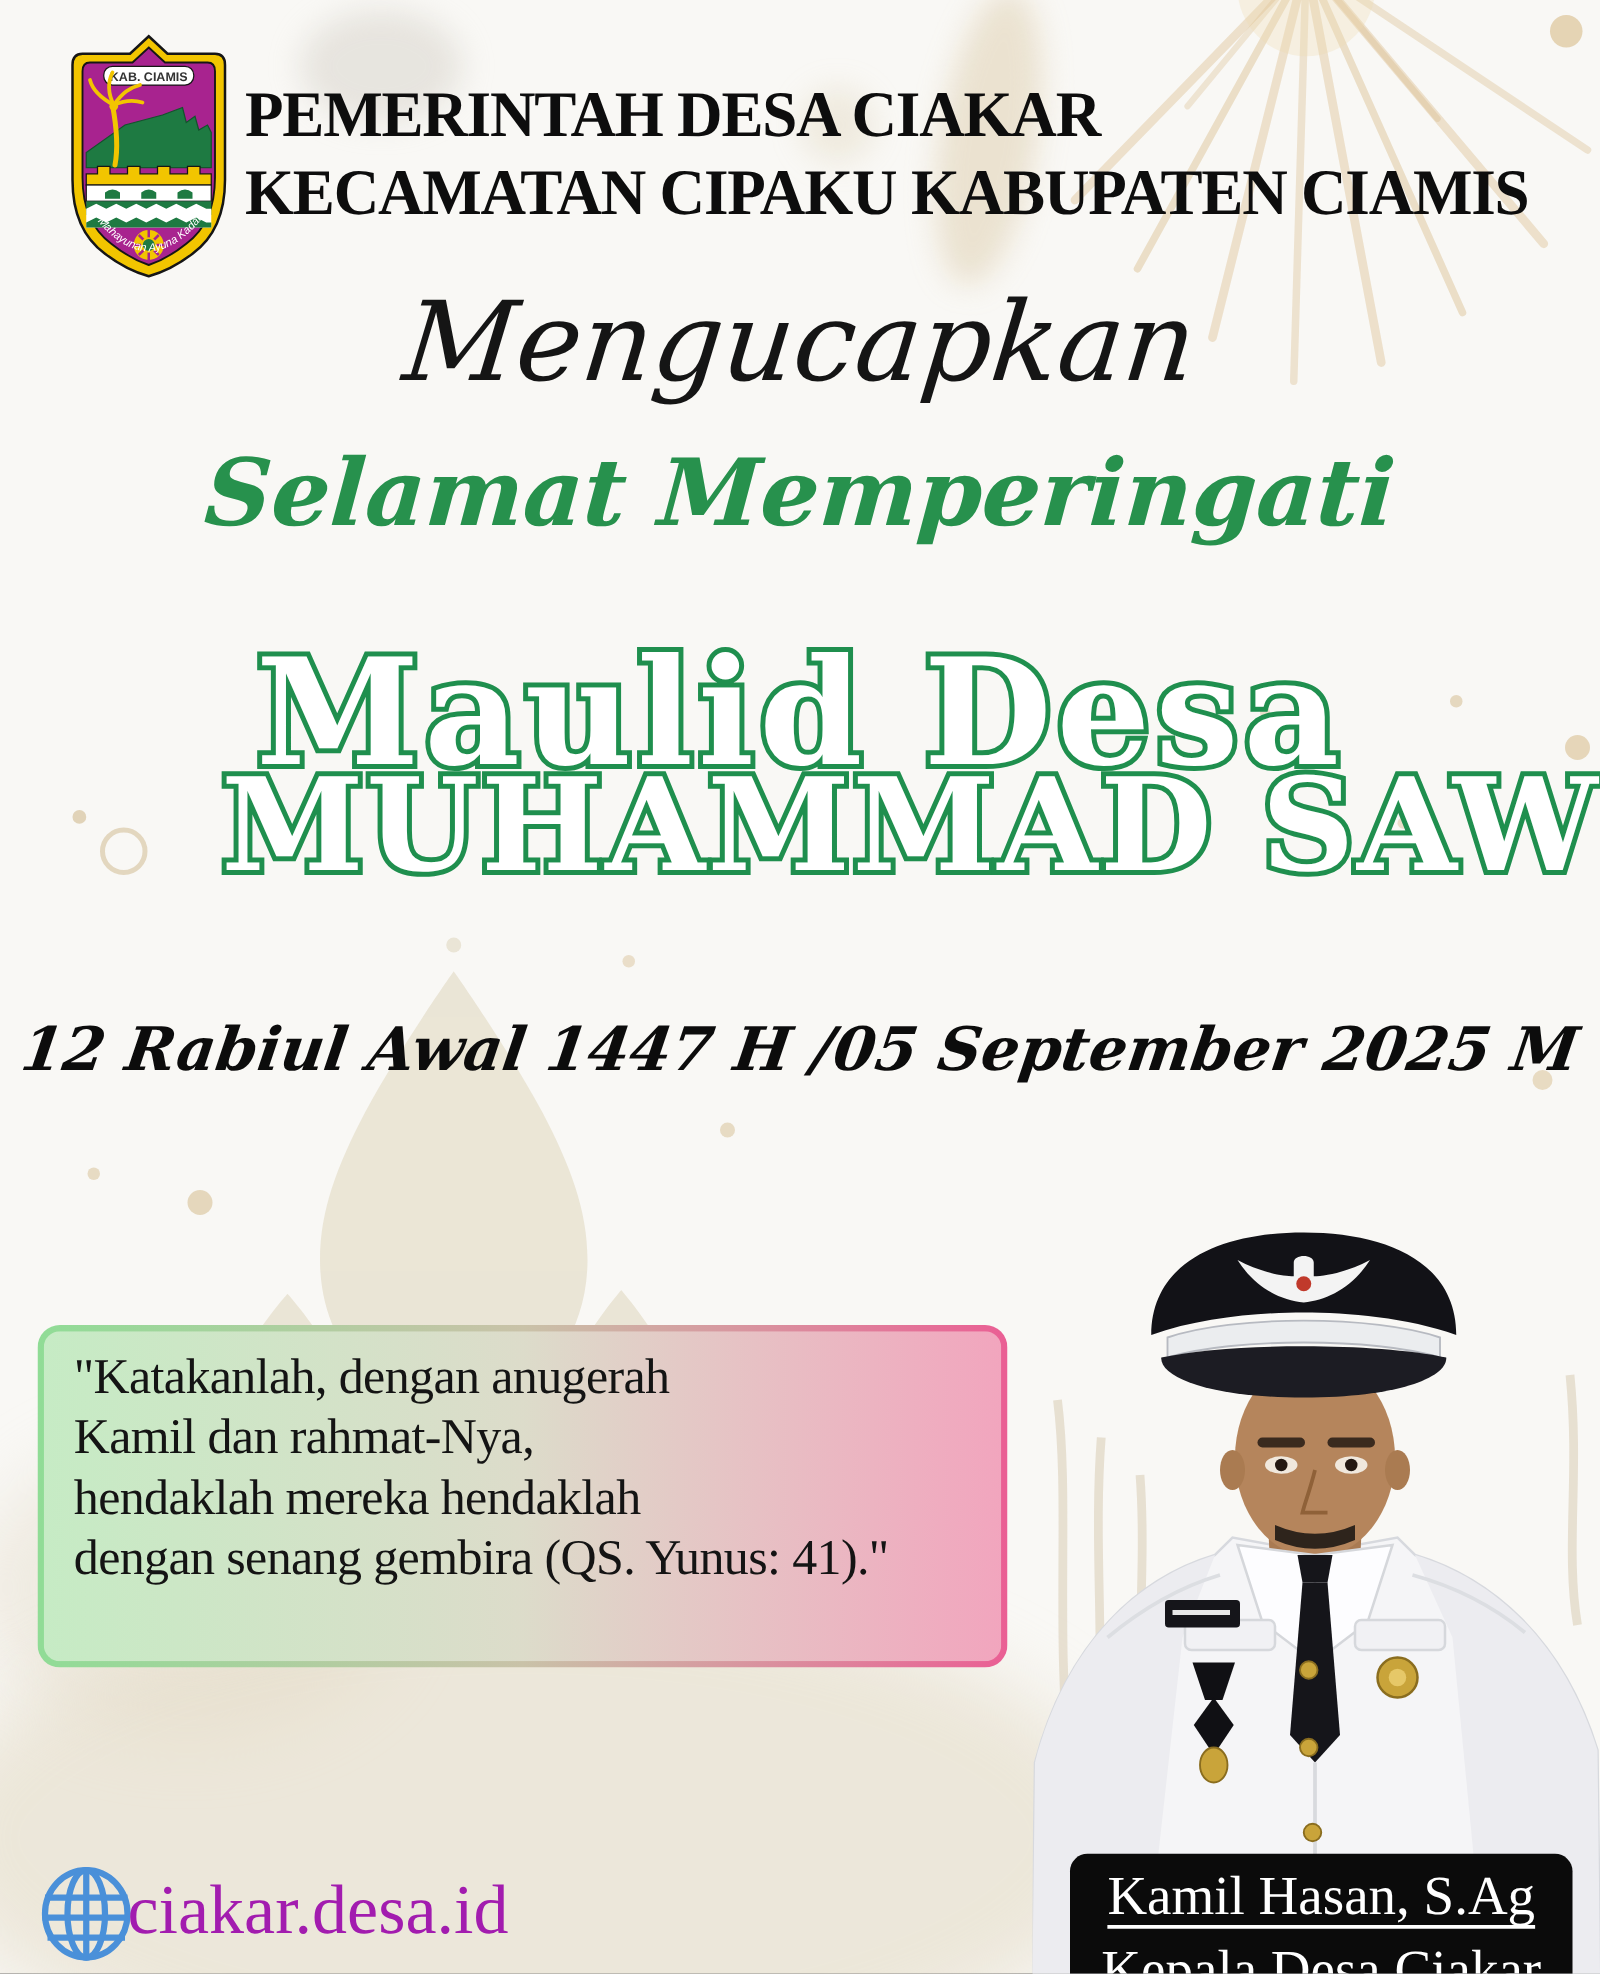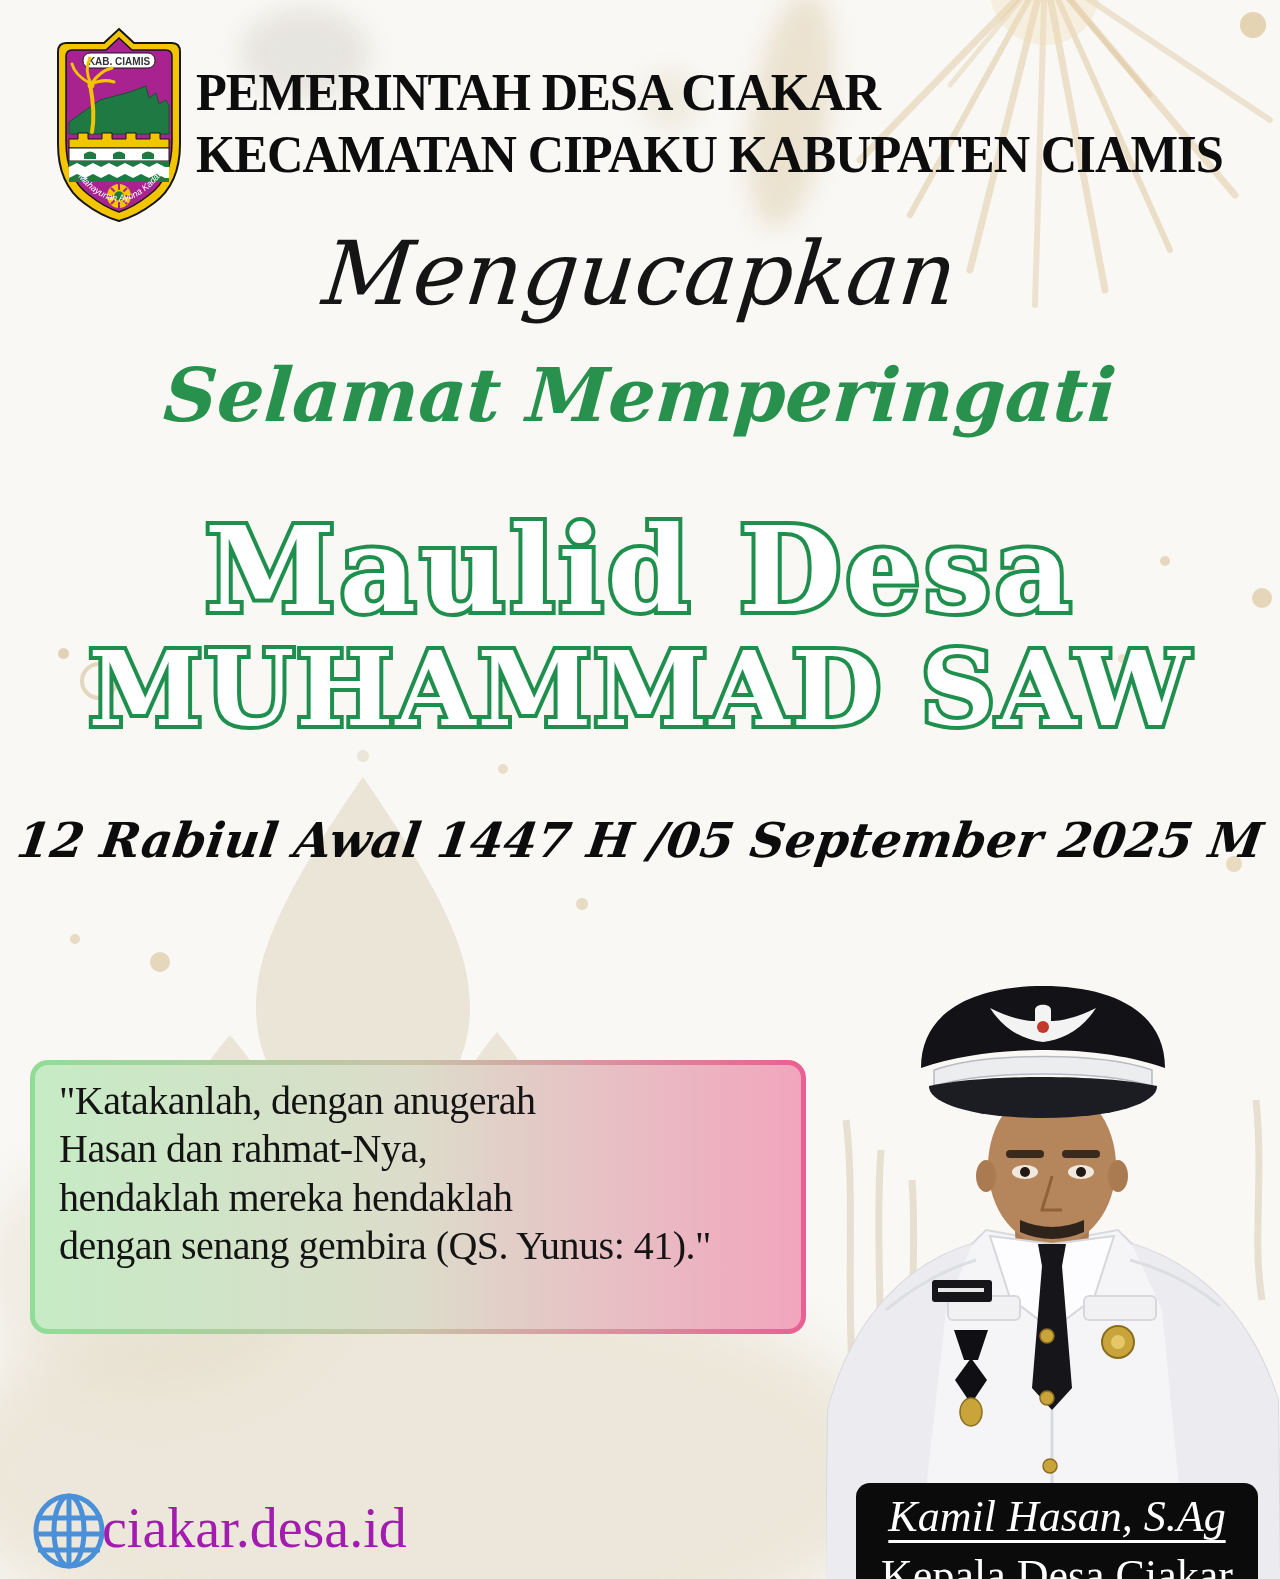--- a/index.html
+++ b/index.html
@@ -29,21 +29,21 @@
     font-family:"DejaVu Serif",serif;font-style:italic;font-size:88px;
     color:#151515;transform:skewX(-6deg);}
   .selamat{position:absolute;left:0;top:352px;width:100%;text-align:center;
     font-family:"DejaVu Serif",serif;font-style:italic;font-weight:700;
     font-size:74px;color:#27914d;transform:skewX(-4deg);}
   
   .maulid1,.maulid2{position:absolute;left:0;width:100%;text-align:center;
     font-family:"DejaVu Serif",serif;font-weight:700;color:#ffffff;
     -webkit-text-stroke:8px #1f8f4e;paint-order:stroke fill;white-space:nowrap;}
   .maulid1{top:500px;font-size:118px;letter-spacing:4px;}
-  .maulid2{top:628px;font-size:103px;letter-spacing:2px;}
+  .maulid2{top:600px;font-size:103px;letter-spacing:2px;text-align:right;}
   
   .dateline{position:absolute;left:0;top:812px;width:100%;text-align:center;
     font-family:"DejaVu Serif",serif;font-style:italic;font-weight:700;
     font-size:48px;color:#0c0c0c;transform:skewX(-8deg);white-space:nowrap;}
   
   .quote-box{position:absolute;left:30px;top:1060px;width:776px;height:274px;
     box-sizing:border-box;border:5px solid transparent;border-radius:18px;
     background:
       linear-gradient(90deg,rgba(201,236,199,.95),rgba(222,222,205,.92),rgba(242,169,192,.95)) padding-box,
       linear-gradient(90deg,#90dc96,#c9c2a8,#ea5f94) border-box;
@@ -51,21 +51,21 @@
   .quote-line{font-size:40px;line-height:1.21;color:#141414;
     letter-spacing:-.5px;white-space:pre-wrap;}
   
   .photo-svg{position:absolute;left:826px;top:980px;width:454px;height:599px;z-index:3;}
   
   .sign-box{position:absolute;left:856px;top:1483px;width:402px;height:140px;
     background:#0b0b0b;border-radius:14px;text-align:center;color:#ffffff;
     padding-top:8px;box-sizing:border-box;z-index:6;}
   .sign-name{font-size:44px;font-weight:400;
     text-decoration:underline;text-decoration-thickness:3px;text-underline-offset:9px;
-    white-space:nowrap;font-style:italic;}
+    white-space:nowrap;}
   .sign-title{font-size:44px;margin-top:8px;white-space:nowrap;}
   
   .globe-svg{position:absolute;left:30px;top:1492px;width:78px;height:78px;z-index:6;}
   .website{position:absolute;left:102px;top:1496px;font-size:56px;color:#a21caf;
     z-index:6;white-space:nowrap;}
 </style>
 </head>
 <body>
 
 <div class="poster">
@@ -173,21 +173,21 @@
   <div class="mengucapkan">Mengucapkan</div>
   <div class="selamat">Selamat Memperingati</div>
 
   <div class="maulid1">Maulid Desa</div>
   <div class="maulid2">MUHAMMAD SAW</div>
 
   <div class="dateline">12 Rabiul Awal 1447 H /05 September 2025 M</div>
 
   <div class="quote-box">
     <div class="quote-line">"Katakanlah, dengan anugerah</div>
-    <div class="quote-line">Hasan dan rahmat-Nya,</div>
+    <div class="quote-line">Kamil dan rahmat-Nya,</div>
     <div class="quote-line">hendaklah mereka hendaklah</div>
     <div class="quote-line">dengan senang gembira (QS. Yunus: 41)."</div>
   </div>
 
   <svg class="photo-svg" viewBox="0 0 454 599">
 
     <g stroke="rgba(213,199,173,.5)" stroke-width="7" fill="none">
       <path d="M20 140 C30 220 18 320 30 440"></path>
       <path d="M55 170 C48 260 60 350 50 450"></path>
       <path d="M86 200 C92 280 80 360 90 430"></path>

